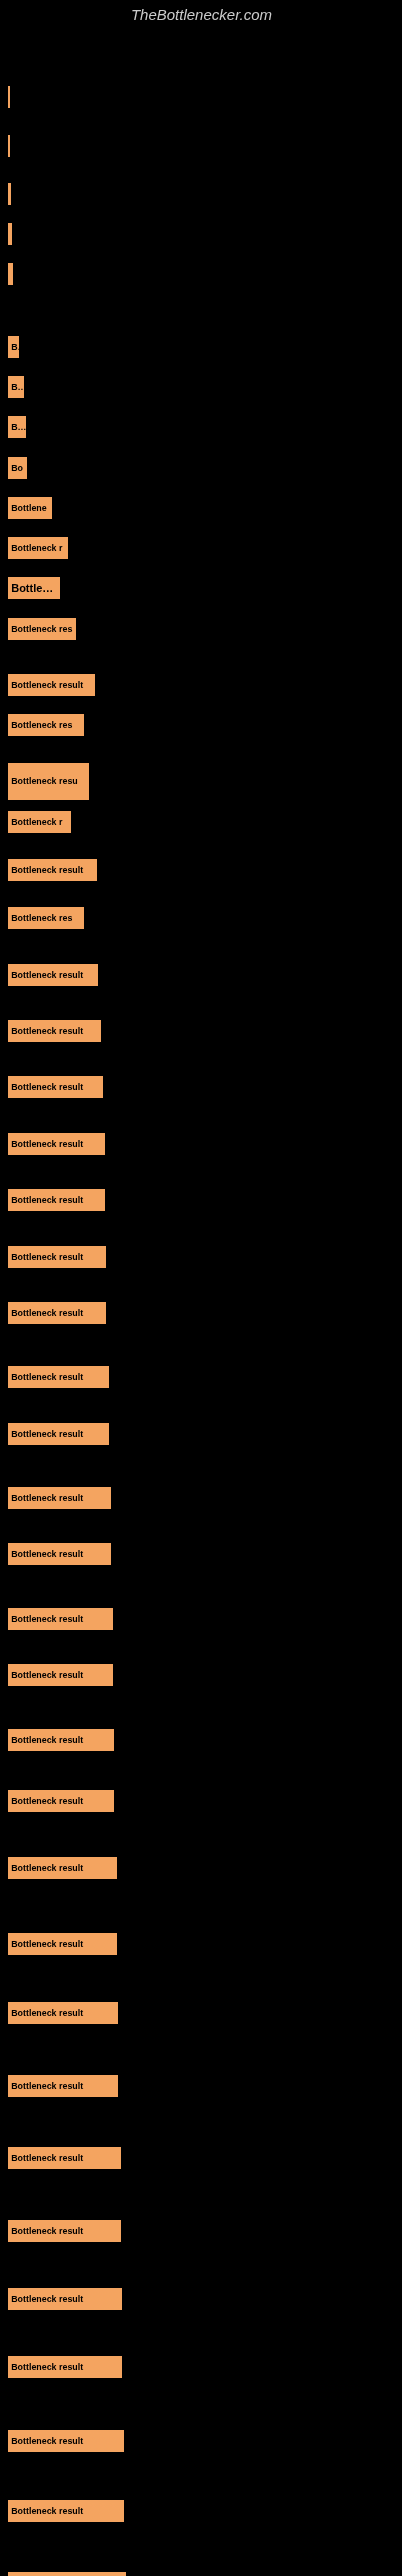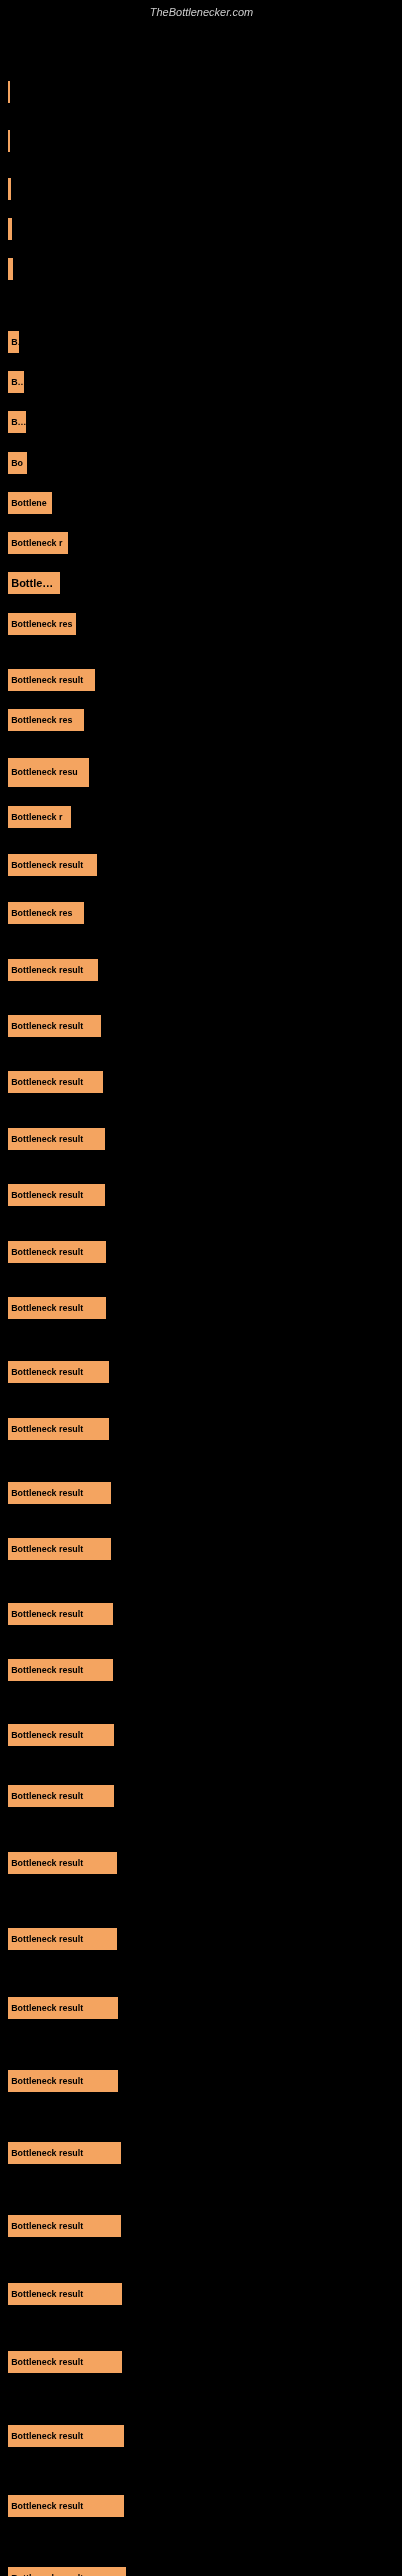--- a/index.html
+++ b/index.html
@@ -12,21 +12,21 @@
       width: 403px;
       min-height: 2576px;
       background-color: #000000;
       font-family: Arial, sans-serif;
       position: relative;
     }
 
     .site-title {
       text-align: center;
       color: #cccccc;
-      font-size: 11px;
+      font-size: 15px;
       padding: 6.4px 0;
       font-style: italic;
     }
   </style>
 </head>
 <body>
 
 <div>
   <div class="site-title">TheBottlenecker.com</div>
 </div>
@@ -60,21 +60,21 @@
     </div>
     <div style="position: absolute; top: 580px; left: 8px; height: 22.5px; width: 68px; background-color: rgb(244, 164, 96); display: flex; align-items: center; overflow: hidden;">
       <span style="font-size: 8.9px; font-weight: bold; color: rgb(0, 0, 0); padding: 0px 3.2px; white-space: nowrap; overflow: hidden; text-overflow: ellipsis;">Bottleneck res</span>
     </div>
     <div style="position: absolute; top: 636px; left: 8px; height: 22.5px; width: 87px; background-color: rgb(244, 164, 96); display: flex; align-items: center; overflow: hidden;">
       <span style="font-size: 8.9px; font-weight: bold; color: rgb(0, 0, 0); padding: 0px 3.2px; white-space: nowrap; overflow: hidden; text-overflow: ellipsis;">Bottleneck result</span>
     </div>
     <div style="position: absolute; top: 676px; left: 8px; height: 22.5px; width: 76px; background-color: rgb(244, 164, 96); display: flex; align-items: center; overflow: hidden;">
       <span style="font-size: 8.9px; font-weight: bold; color: rgb(0, 0, 0); padding: 0px 3.2px; white-space: nowrap; overflow: hidden; text-overflow: ellipsis;">Bottleneck res</span>
     </div>
-    <div style="position: absolute; top: 725px; left: 8px; height: 29px; width: 81px; background-color: rgb(244, 164, 96); display: flex; align-items: center; overflow: hidden; text-align: right;">
+    <div style="position: absolute; top: 725px; left: 8px; height: 37px; width: 81px; background-color: rgb(244, 164, 96); display: flex; align-items: center; overflow: hidden; text-align: right;">
       <span style="font-size: 8.9px; font-weight: bold; color: rgb(0, 0, 0); padding: 0px 3.2px; white-space: nowrap; overflow: hidden; text-overflow: ellipsis;">Bottleneck resu</span>
     </div>
     <div style="position: absolute; top: 773px; left: 8px; height: 22.5px; width: 63px; background-color: rgb(244, 164, 96); display: flex; align-items: center; overflow: hidden;">
       <span style="font-size: 8.9px; font-weight: bold; color: rgb(0, 0, 0); padding: 0px 3.2px; white-space: nowrap; overflow: hidden; text-overflow: ellipsis;">Bottleneck r</span>
     </div>
     <div style="position: absolute; top: 821px; left: 8px; height: 22.5px; width: 89px; background-color: rgb(244, 164, 96); display: flex; align-items: center; overflow: hidden;">
       <span style="font-size: 8.9px; font-weight: bold; color: rgb(0, 0, 0); padding: 0px 3.2px; white-space: nowrap; overflow: hidden; text-overflow: ellipsis;">Bottleneck result</span>
     </div>
     <div style="position: absolute; top: 869px; left: 8px; height: 22.5px; width: 76px; background-color: rgb(244, 164, 96); display: flex; align-items: center; overflow: hidden;">
       <span style="font-size: 8.9px; font-weight: bold; color: rgb(0, 0, 0); padding: 0px 3.2px; white-space: nowrap; overflow: hidden; text-overflow: ellipsis;">Bottleneck res</span>

